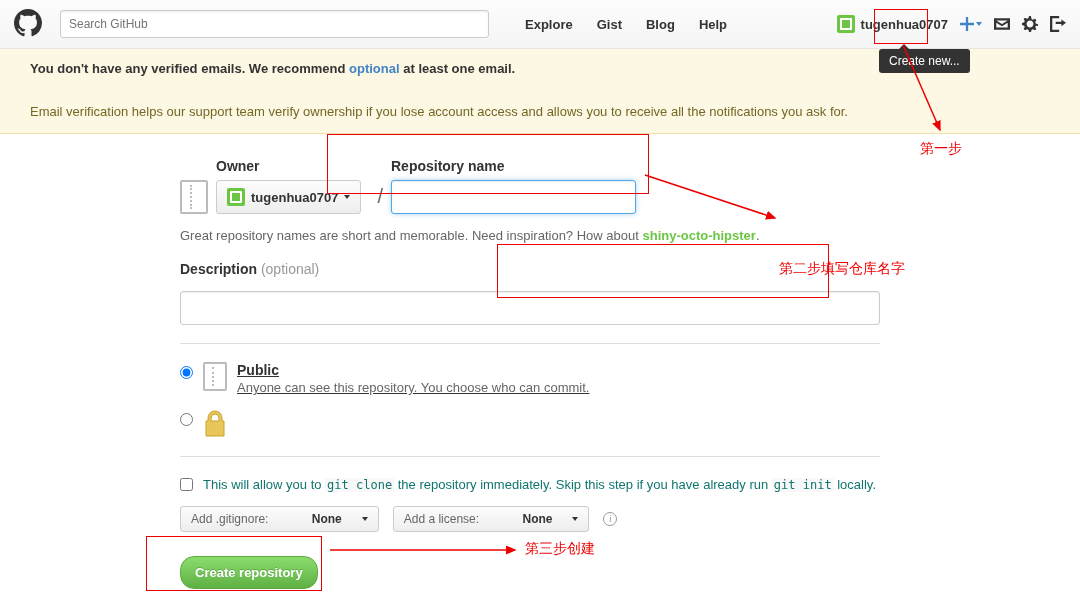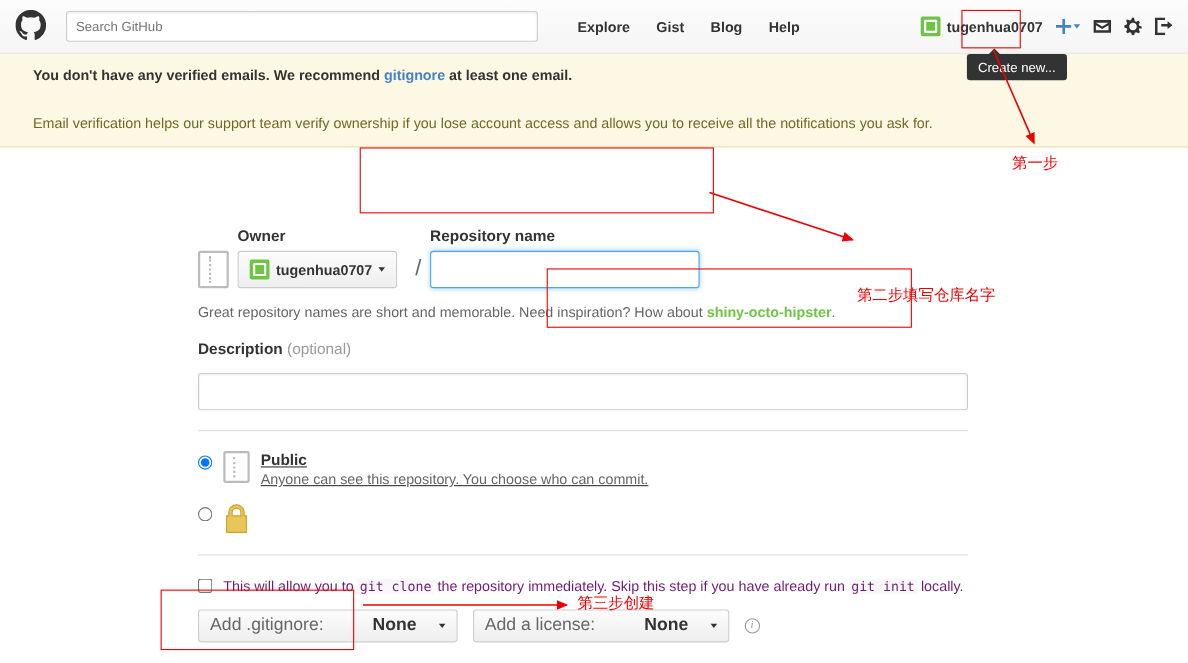--- a/index.html
+++ b/index.html
@@ -53,21 +53,21 @@
     border-bottom: 1px solid #ede2ae;
     padding: 12px 30px 14px;
   }
   .flash-title { font-weight: bold; color: #333; margin-bottom: 2px; }
   .flash-title a { color: #4183c4; text-decoration: none; }
   .flash-sub { color: #726825; font-size: 13px; margin-top: 28px; }
   
   .container { margin: 24px auto 0; width: 720px; position: relative; }
   .row { display: flex; align-items: flex-end; }
   .label { font-weight: bold; font-size: 14px; margin-bottom: 6px; display: block; color: #333; }
-  .owner-col { margin-right: 8px; margin-top: 48px; }
+  .owner-col { margin-right: 8px; }
   .repo-icon-big {
     width: 28px; height: 34px;
     border: 2px solid #bbb;
     border-radius: 2px;
     position: relative;
     margin-right: 8px;
     flex-shrink: 0;
   }
   .repo-icon-big::before {
     content:''; position:absolute; left:3px; top:3px; bottom:3px; width:5px;
@@ -114,30 +114,30 @@
     position: relative;
   }
   .vis-icon.pub { border:2px solid #bbb; border-radius:2px; }
   .vis-icon.pub::before { content:''; position:absolute; left:3px; top:3px; bottom:3px; width:4px; border-right:2px dotted #bbb; }
   .vis-icon.priv svg { width:24px; height:29px; }
   .radio-text strong { color:#333; font-size:14px; }
   .radio-text p { color:#666; font-size:13px; margin-top:2px; }
   .check-row { display: flex; align-items: flex-start; margin-top: 4px; }
   .check-row input { margin-top: 3px; margin-right: 10px; }
   .check-text strong { font-size: 14px; }
-  .check-text p { color:#701a75; font-size:13px; margin-top:2px; }
+  .check-text p { color:#0f766e; font-size:13px; margin-top:2px; }
   .check-text code { font-family: Consolas, monospace; font-size: 12px; background:#f8f8f8; padding:0 2px; }
   .selectors { margin-top: 14px; display: flex; gap: 14px; align-items: center; }
   .dd-btn {
     display:inline-flex; align-items:center;
     border:1px solid #ccc;
     background: linear-gradient(#fcfcfc,#eee);
     border-radius:3px;
     padding: 5px 10px;
-    font-size:16px;
+    font-size:12px;
     color:#666;
     cursor:pointer;
     gap:20px;
   }
   .dd-btn b { color:#333; }
   .dd-btn .caret { border-top-color:#333; }
   .info-icon { width:14px; height:14px; border:1.5px solid #999; border-radius:50%; color:#999; font-size:10px; text-align:center; line-height:12px; font-style:italic; font-family:serif; }
   .create-btn {
     margin-top: 24px;
     display:inline-block;
@@ -209,21 +209,21 @@
           <path d="M10 9V7H5V5h5V3l4 3-4 3zM8 0H0v14h8v-2H2V2h6V0z"></path>
         </svg>
     </span>
   </div>
 </div>
 
 <div class="tooltip">Create new...</div>
 
 <div class="flash">
   <p class="flash-title">
-    <span>You don't have any verified emails. We recommend </span><a href="#">gitignore</a><span> at least one email.</span>
+    <span>You don't have any verified emails. We recommend </span><a href="#">optional</a><span> at least one email.</span>
   </p>
   <p class="flash-sub">Email verification helps our support team verify ownership if you lose account access and allows you to receive all the notifications you ask for.</p>
 </div>
 
 <div class="container">
   <div class="row" style="align-items:flex-end;">
     <div class="repo-icon-big" style="align-self:flex-end; margin-bottom:0;"></div>
     <div class="owner-col">
       <label class="label">Owner</label>
       <div class="owner-select">

